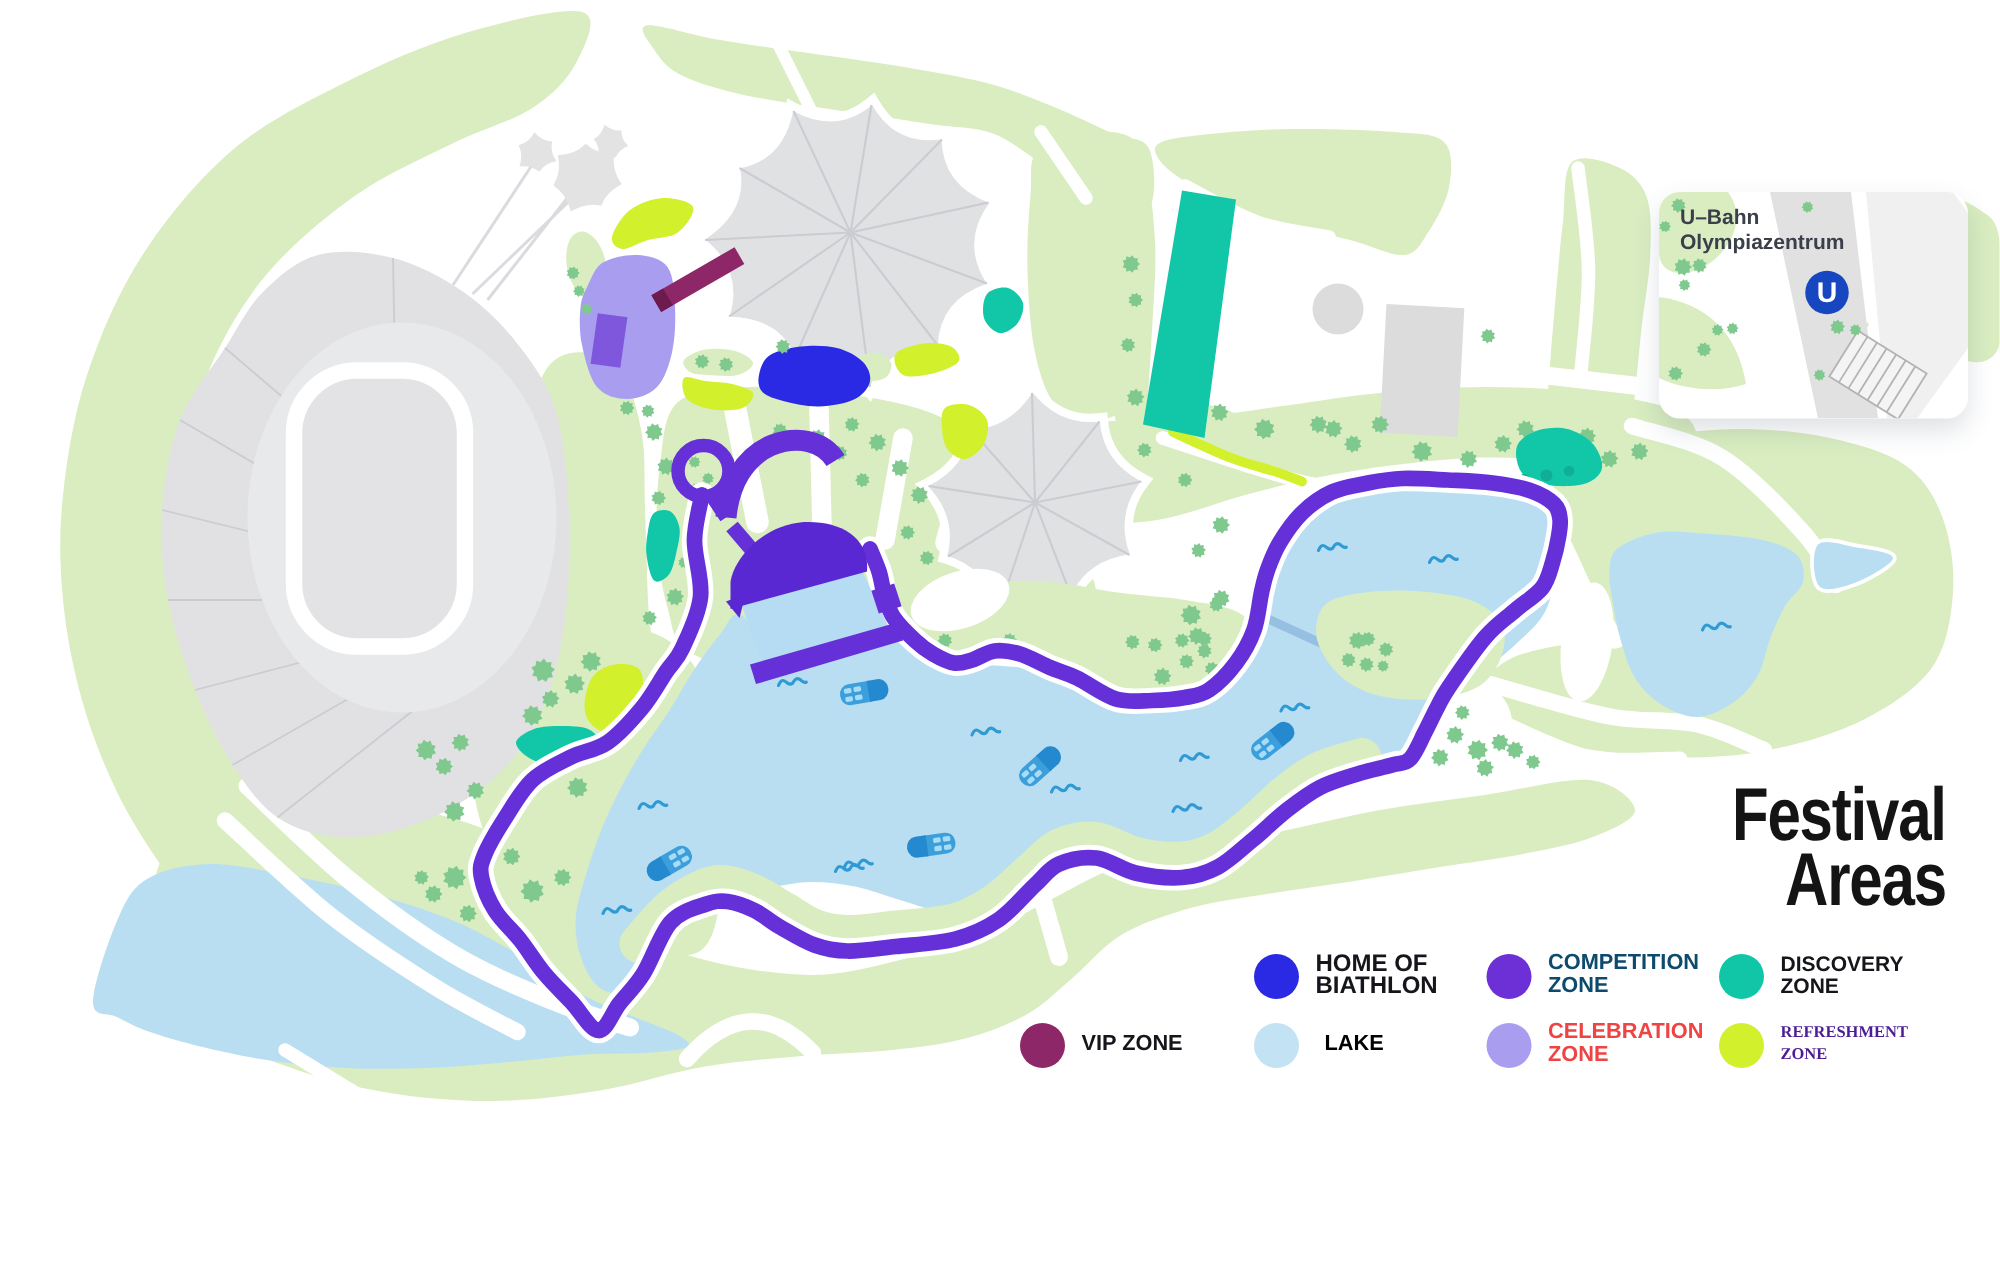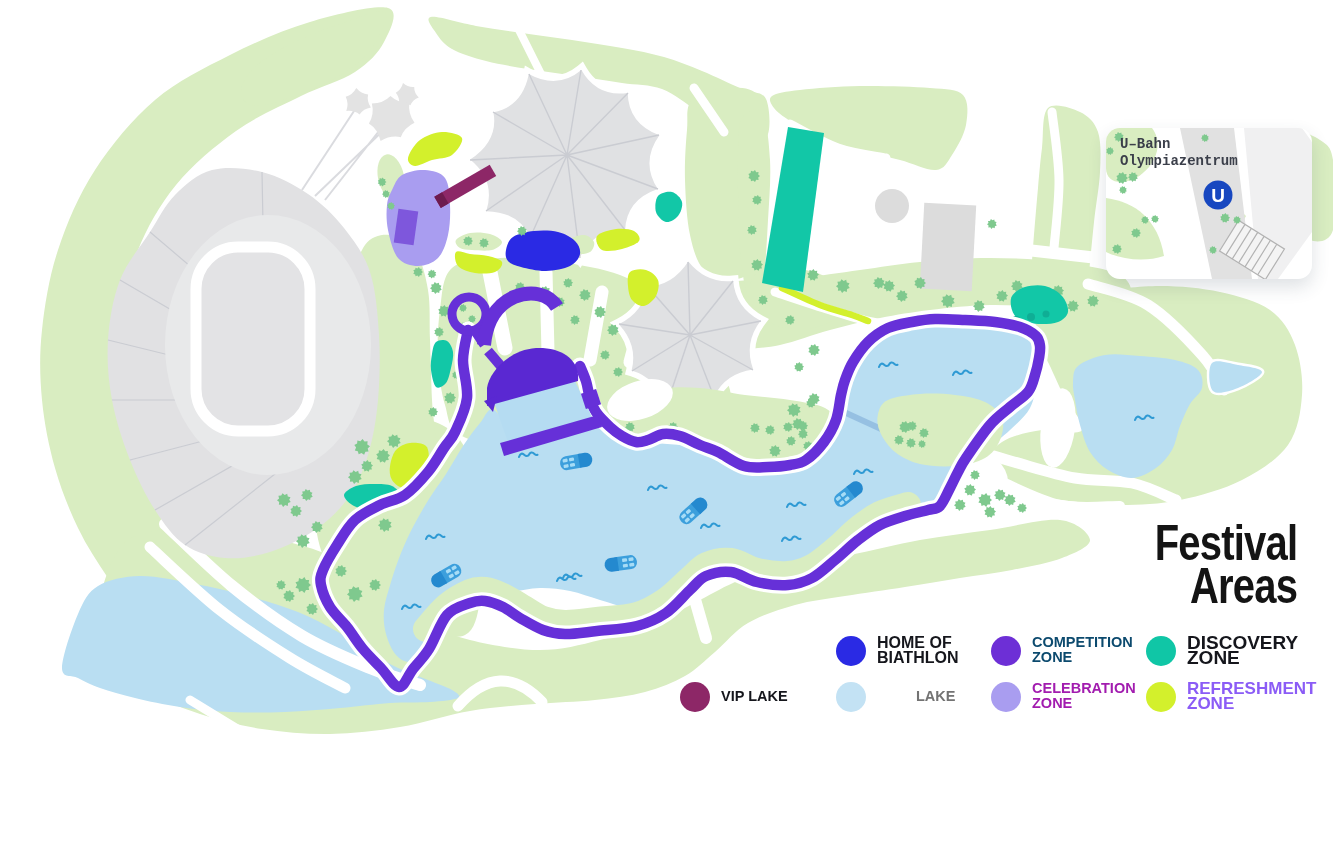--- a/index.html
+++ b/index.html
@@ -441,44 +441,44 @@
           <path d="M101.2,13.4 L99.7,12.9 L98.5,14.0 L97.6,12.6 L96.1,12.7 L96.3,11.1 L95.0,10.2 L96.2,9.1 L95.8,7.6 L97.4,7.5 L98.1,6.1 L99.4,7.1 L100.8,6.4 L101.2,8.0 L102.7,8.5 L102.0,9.9 L102.8,11.2 L101.4,11.8 Z"></path>
           <path d="M116.9,94.5 L116.4,92.6 L114.5,92.1 L115.3,90.3 L114.2,88.7 L116.0,87.9 L116.1,85.9 L118.0,86.4 L119.4,85.0 L120.5,86.6 L122.5,86.4 L122.3,88.4 L124.0,89.5 L122.6,90.9 L123.1,92.8 L121.1,93.0 L120.3,94.8 L118.7,93.7 Z"></path>
           <path d="M133.2,95.4 L131.7,94.9 L130.5,96.0 L129.6,94.6 L128.1,94.7 L128.3,93.1 L127.0,92.2 L128.2,91.1 L127.8,89.6 L129.4,89.5 L130.1,88.1 L131.4,89.1 L132.8,88.4 L133.2,90.0 L134.7,90.5 L134.0,91.9 L134.8,93.2 L133.4,93.8 Z"></path>
           <path d="M109.2,125.4 L107.7,124.9 L106.5,126.0 L105.6,124.6 L104.1,124.7 L104.3,123.1 L103.0,122.2 L104.2,121.1 L103.8,119.6 L105.4,119.5 L106.1,118.1 L107.4,119.1 L108.8,118.4 L109.2,120.0 L110.7,120.5 L110.0,121.9 L110.8,123.2 L109.4,123.8 Z"></path>
         </g>
 
 <circle cx="112" cy="67" r="14.5" fill="#1747c0"></circle>
 <text x="112" y="73.5" text-anchor="middle" font-family="Liberation Sans, sans-serif" font-size="19" font-weight="bold" fill="#fff">U</text>
 </svg>
 
-<div style="position:absolute;left:14px;top:8px;font-family:Liberation Mono, monospace;font-weight:bold;font-size:14px;line-height:16.5px;color:#3b3f4a">U–Bahn<br>Olympiazentrum</div>
+<div style="position:absolute;left:14px;top:8px;font-family:Liberation Sans, sans-serif;font-weight:bold;font-size:14px;line-height:16.5px;color:#3b3f4a">U–Bahn<br>Olympiazentrum</div>
 </div>
 
 <div style="position:absolute;right:36px;top:522px;text-align:right;font-family:'Liberation Sans',sans-serif;font-weight:bold;font-size:50px;line-height:43px;color:#141414;letter-spacing:-1px;transform:scaleX(0.8);transform-origin:100% 0">Festival<br>Areas</div>
 
 <div style="position:absolute;left:836px;top:636px;width:30px;height:30px;border-radius:50%;background:#2a2ae4"></div>
 
 <div style="position:absolute;left:877px;top:635px;font-family:'Liberation Sans',sans-serif;font-weight:bold;font-size:16px;line-height:15.4px;color:#15161c;letter-spacing:0px">HOME OF<br>BIATHLON</div>
 
 <div style="position:absolute;left:991px;top:636px;width:30px;height:30px;border-radius:50%;background:#6d2fd6"></div>
 
 <div style="position:absolute;left:1032px;top:635px;font-family:'Liberation Sans',sans-serif;font-weight:bold;font-size:14.5px;line-height:15.4px;color:#0c4a6e;letter-spacing:0px">COMPETITION<br>ZONE</div>
 
 <div style="position:absolute;left:1146px;top:636px;width:30px;height:30px;border-radius:50%;background:#10c6a6"></div>
 
-<div style="position:absolute;left:1187px;top:635px;font-family:'Liberation Sans',sans-serif;font-weight:bold;font-size:19px;line-height:15.4px;color:#15161c;letter-spacing:0px">DISCOVERY<br>ZONE</div>
+<div style="position:absolute;left:1187px;top:635px;font-family:'Liberation Sans',sans-serif;font-weight:bold;font-size:14px;line-height:15.4px;color:#15161c;letter-spacing:0px">DISCOVERY<br>ZONE</div>
 
 <div style="position:absolute;left:680px;top:682px;width:30px;height:30px;border-radius:50%;background:#8d2767"></div>
 
-<div style="position:absolute;left:721px;top:689px;font-family:'Liberation Sans',sans-serif;font-weight:bold;font-size:14.5px;line-height:15.4px;color:#15161c;letter-spacing:0px">VIP LAKE</div>
+<div style="position:absolute;left:721px;top:689px;font-family:'Liberation Sans',sans-serif;font-weight:bold;font-size:14.5px;line-height:15.4px;color:#15161c;letter-spacing:0px">VIP ZONE</div>
 
 <div style="position:absolute;left:836px;top:682px;width:30px;height:30px;border-radius:50%;background:#c3e2f4"></div>
 
-<div style="position:absolute;left:916px;top:689px;font-family:'Liberation Sans',sans-serif;font-weight:bold;font-size:14.5px;line-height:15.4px;color:#737373;letter-spacing:0px">LAKE</div>
+<div style="position:absolute;left:883px;top:689px;font-family:'Liberation Sans',sans-serif;font-weight:bold;font-size:14.5px;line-height:15.4px;color:#000000;letter-spacing:0px">LAKE</div>
 
 <div style="position:absolute;left:991px;top:682px;width:30px;height:30px;border-radius:50%;background:#a99df0"></div>
 
-<div style="position:absolute;left:1032px;top:681px;font-family:'Liberation Sans',sans-serif;font-weight:bold;font-size:14.5px;line-height:15.4px;color:#a21caf;letter-spacing:0px">CELEBRATION<br>ZONE</div>
+<div style="position:absolute;left:1032px;top:681px;font-family:'Liberation Sans',sans-serif;font-weight:bold;font-size:14.5px;line-height:15.4px;color:#ef4444;letter-spacing:0px">CELEBRATION<br>ZONE</div>
 
 <div style="position:absolute;left:1146px;top:682px;width:30px;height:30px;border-radius:50%;background:#d3f02c"></div>
 
-<div style="position:absolute;left:1187px;top:681px;font-family:Liberation Sans, sans-serif;font-weight:bold;font-size:17px;line-height:15.4px;color:#8b5cf6;letter-spacing:0px">REFRESHMENT<br>ZONE</div>
+<div style="position:absolute;left:1187px;top:681px;font-family:Liberation Serif, serif;font-weight:bold;font-size:11px;line-height:15.4px;color:#4c1d95;letter-spacing:0px">REFRESHMENT<br>ZONE</div>
 </div>
 </body></html>

